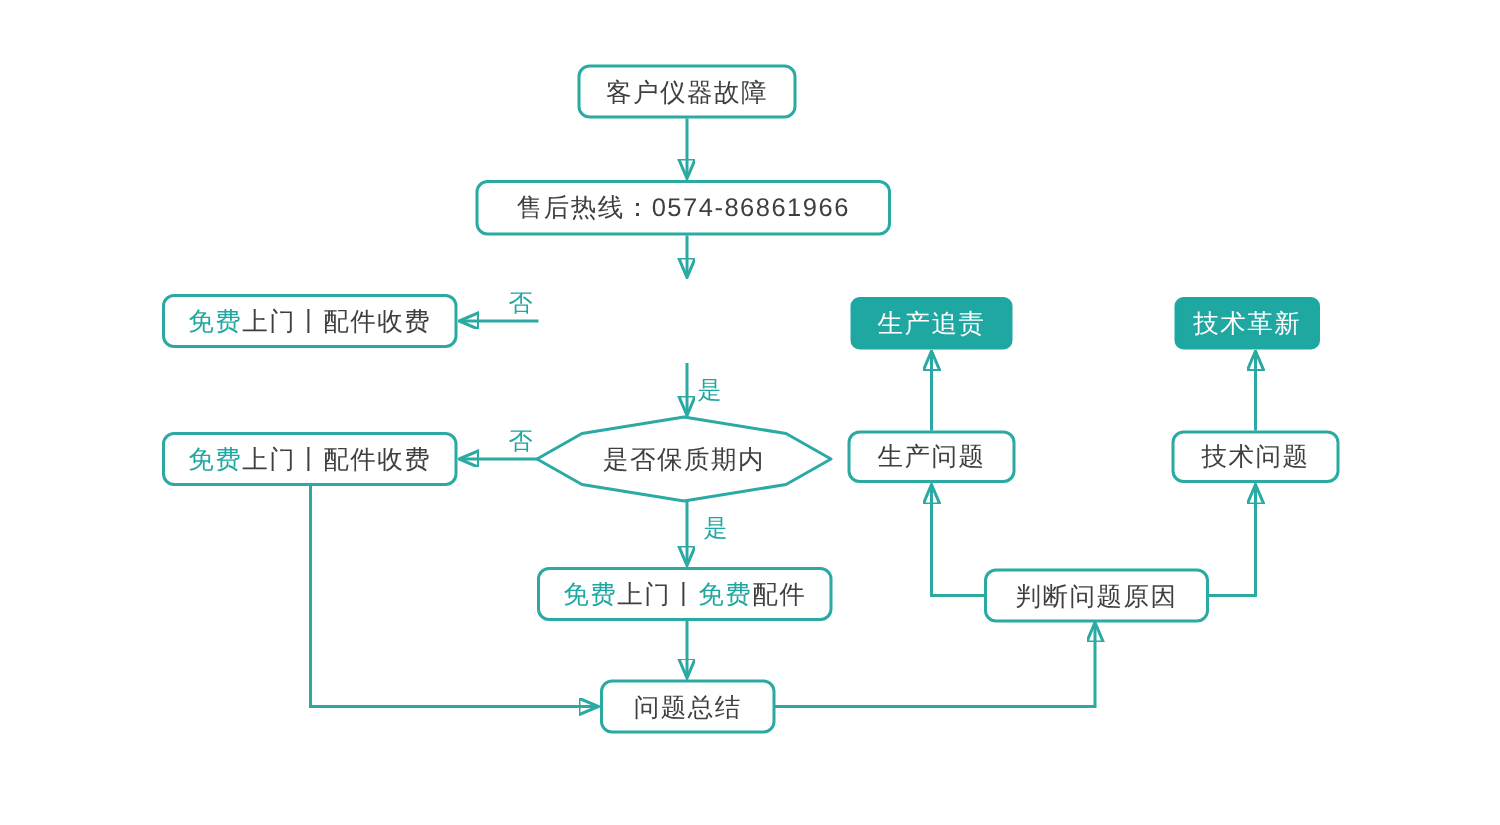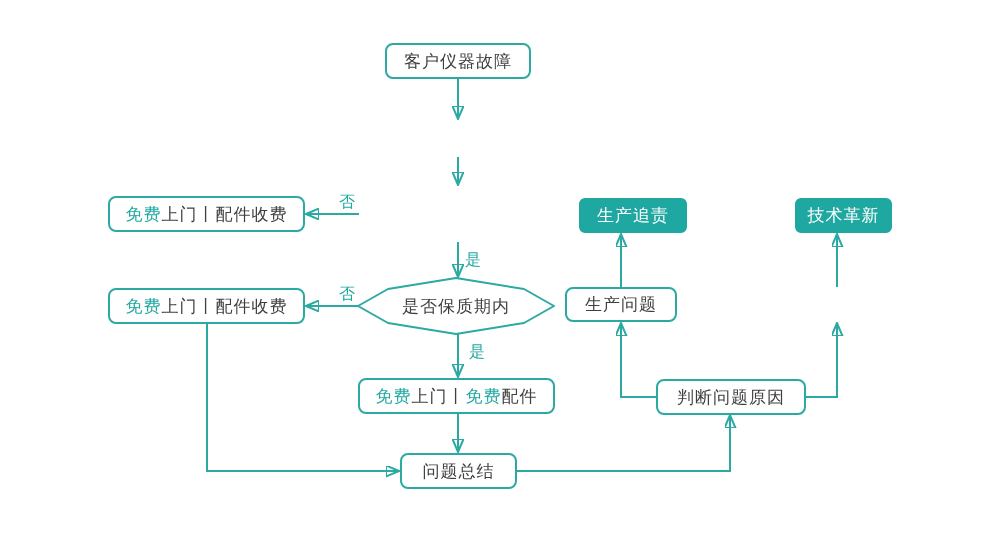--- a/index.html
+++ b/index.html
@@ -9,21 +9,21 @@
   }
   #edges{position:absolute;left:0;top:0;width:1000px;height:550px;overflow:visible;}
   #edges path{fill:none;stroke:#2ba9a3;stroke-width:2;}
   .node{
     position:absolute;display:flex;align-items:center;justify-content:center;
     background:#ffffff;border:2px solid #2ba9a3;border-radius:8px;
     color:#3f3f3f;font-size:17px;letter-spacing:1px;box-sizing:border-box;
     white-space:nowrap;
   }
   .node.filled{
-    background:#1fa7a1;border-color:#1fa7a1;color:#ffffff;border-radius:6px;margin-left:12px;
+    background:#1fa7a1;border-color:#1fa7a1;color:#ffffff;border-radius:6px;
   }
   .node .hl{color:#1fa7a1;font-weight:400;}
   .hexwrap{position:absolute;}
   .hexwrap svg{position:absolute;left:0;top:0;overflow:visible;}
   .hexwrap polygon{fill:#ffffff;stroke:#2ba9a3;stroke-width:2;stroke-linejoin:round;}
   .hexlabel{
     position:absolute;left:0;top:0;width:100%;height:100%;
     display:flex;align-items:center;justify-content:center;
     color:#3f3f3f;font-size:17px;letter-spacing:1px;white-space:nowrap;
   }
@@ -55,20 +55,23 @@
     <path d="M656,397 L621,397 L621,325" marker-end="url(#arr)"></path>
     <path d="M806,397 L837,397 L837,325" marker-end="url(#arr)"></path>
     <path d="M621,287 L621,236" marker-end="url(#arr)"></path>
     <path d="M837,287 L837,236" marker-end="url(#arr)"></path>
   </svg>
 
   <div class="node" style="left:385px;top:43px;width:146px;height:36px">
     <span>客户仪器故障</span>
   </div>
 
+  <div class="node" style="left:317px;top:120px;width:277px;height:37px">
+    <span>售后热线：0574-86861966</span>
+  </div>
 
 
   <div class="node" style="left:108px;top:196px;width:197px;height:36px">
     <span class="hl">免费</span>
       <span>上门丨配件收费</span>
   </div>
 
   <div class="hexwrap" style="left:358px;top:278px;width:196px;height:56px">
     <svg width="196" height="56" viewBox="0 0 196 56">
       <polygon points="0,28 30,11 98,0 166,11 196,28 166,45 98,56 30,45"></polygon>
@@ -97,20 +100,23 @@
   </div>
 
   <div class="node" style="left:656px;top:379px;width:150px;height:36px">
     <span>判断问题原因</span>
   </div>
 
   <div class="node filled" style="left:567px;top:198px;width:108px;height:35px">
     <span>生产追责</span>
   </div>
 
+  <div class="node" style="left:781px;top:287px;width:112px;height:35px">
+    <span>技术问题</span>
+  </div>
 
   <div class="node filled" style="left:783px;top:198px;width:97px;height:35px">
     <span>技术革新</span>
   </div>
 
   <div class="edge-label" style="left:331px;top:192px">否</div>
   <div class="edge-label" style="left:457px;top:250px">是</div>
   <div class="edge-label" style="left:331px;top:284px">否</div>
   <div class="edge-label" style="left:461px;top:342px">是</div>
 

